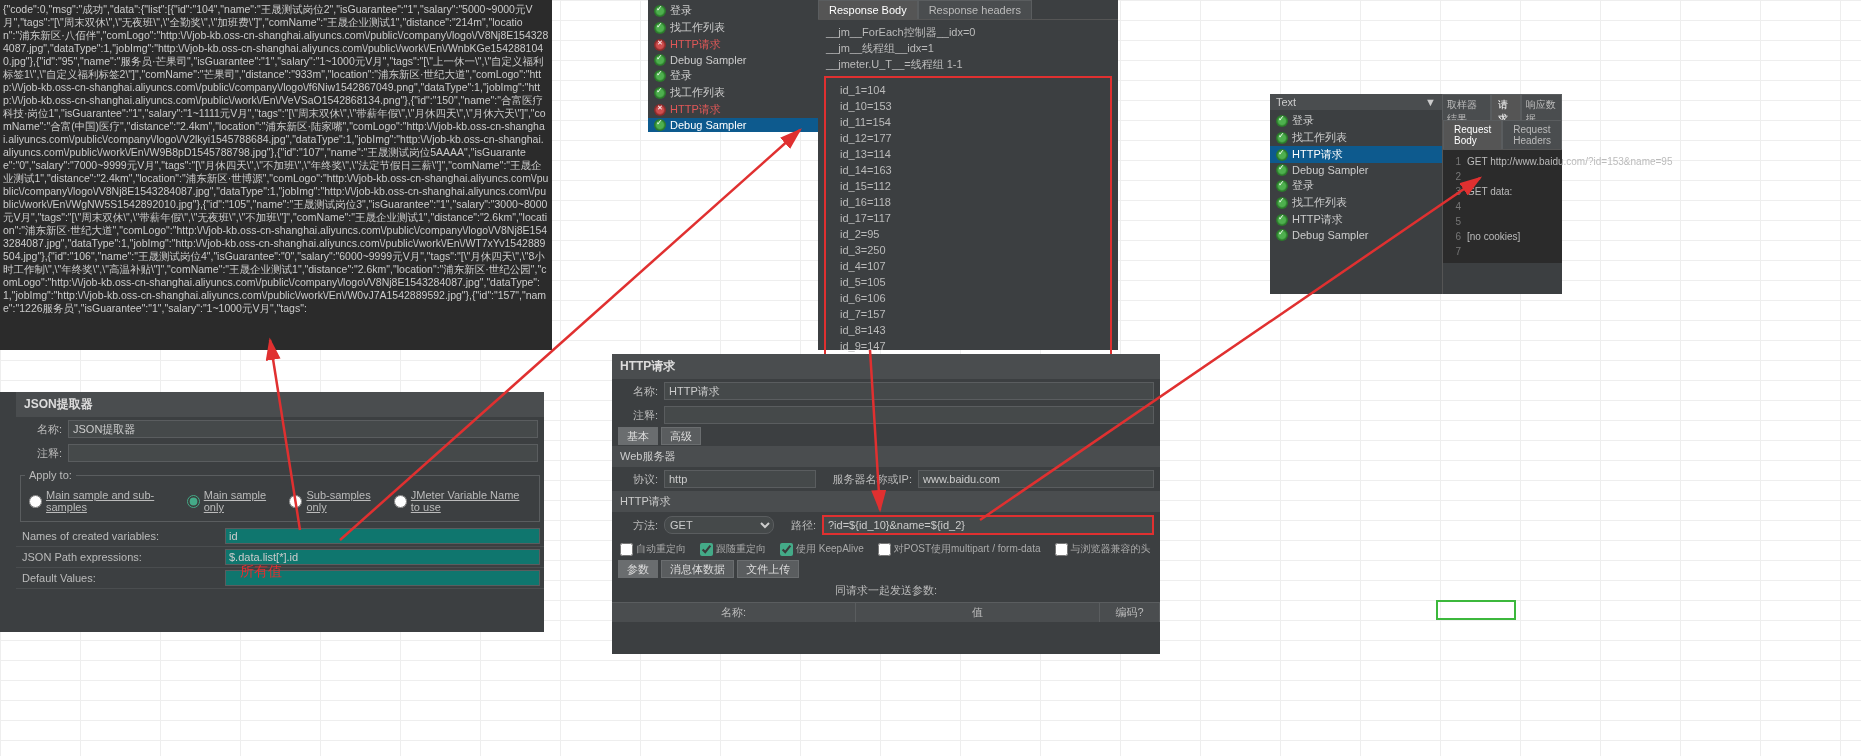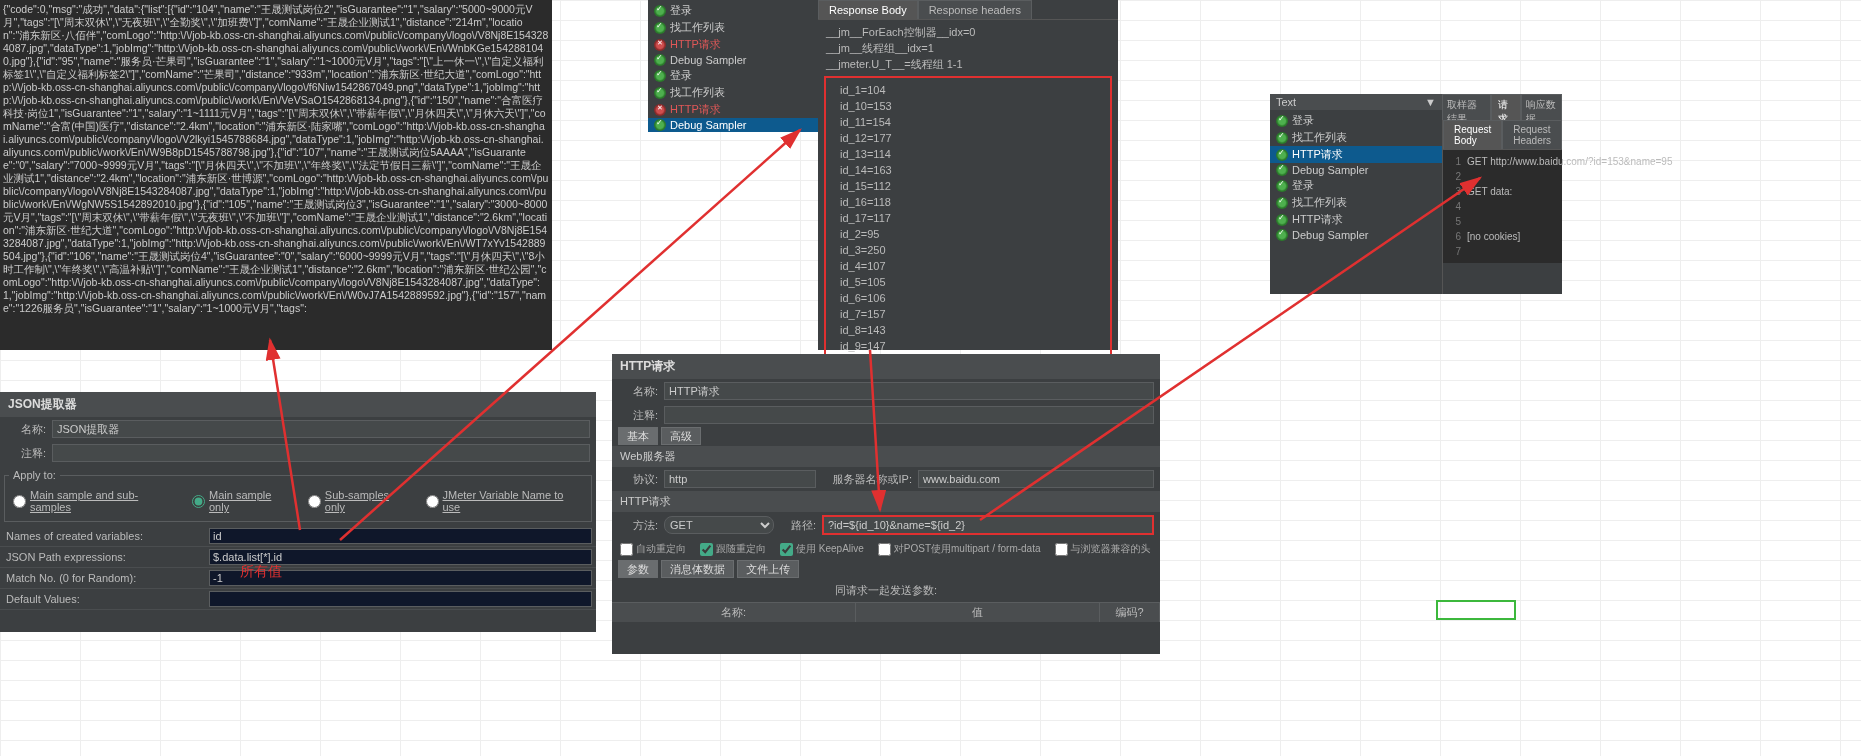--- a/index.html
+++ b/index.html
@@ -7,21 +7,21 @@
 .panel { position:absolute; background:#3c3f41; color:#bbb; font-size:11px; }
 .dk { background:#2b2b2b; }
 .response-text { font-size:10.5px; line-height:13px; color:#ccc; word-break:break-all; padding:3px; }
 .title-bar { background:#4a4d4f; padding:4px 8px; font-size:12px; color:#ddd; font-weight:bold; }
 .form-row { display:flex; align-items:center; padding:3px 6px; gap:6px; }
 .form-row label { min-width:40px; text-align:right; color:#bbb; }
 .text-input { background:#45494a; border:1px solid #5a5d5f; color:#ccc; padding:2px 4px; font-size:11px; flex:1; }
 .field-row { display:flex; padding:2px 4px; border-bottom:1px solid #4a4d4f; }
 .field-row .lbl { width:205px; color:#bbb; padding:2px; }
 .field-row .val { flex:1; }
-.field-row input { width:100%; background:#0f172a; border:1px solid #5a5d5f; color:#ccc; padding:1px 3px; font-size:11px; }
+.field-row input { width:100%; background:#0f766e; border:1px solid #5a5d5f; color:#ccc; padding:1px 3px; font-size:11px; }
 fieldset { border:1px solid #5a5d5f; margin:4px; padding:4px; }
 fieldset legend { color:#bbb; padding:0 4px; font-size:11px; }
 .radio-row { display:flex; gap:14px; align-items:center; padding:4px; }
 .radio-row label { display:flex; align-items:center; gap:4px; color:#bbb; cursor:pointer;text-decoration:underline; }
 input[type=radio],input[type=checkbox]{ accent-color:#4a8; }
 .tree { padding:2px 0; }
 .tree-item { display:flex; align-items:center; gap:4px; padding:1px 6px; color:#ccc; cursor:pointer; }
 .tree-item.sel { background:#0d5a8e; color:#fff; }
 .ico { width:12px; height:12px; display:inline-block; }
 .ico-g { background:radial-gradient(circle,#4eb04e 40%,#2a7a2a 60%); border-radius:50%; position:relative; }
@@ -50,21 +50,21 @@
 </style>
 </head>
 <body>
 
 <div class="grid-bg"></div>
 
 <div class="panel dk" style="left:0;top:0;width:552px;height:350px;overflow:hidden;">
   <div class="response-text">{"code":0,"msg":"成功","data":{"list":[{"id":"104","name":"王晟测试岗位2","isGuarantee":"1","salary":"5000~9000元V月","tags":"[\"周末双休\",\"无夜班\",\"全勤奖\",\"加班费\"]","comName":"王晟企业测试1","distance":"214m","location":"浦东新区·八佰伴","comLogo":"http:\/\/job-kb.oss-cn-shanghai.aliyuncs.com\/public\/company\/logo\/V8Nj8E1543284087.jpg","dataType":1,"jobImg":"http:\/\/job-kb.oss-cn-shanghai.aliyuncs.com\/public\/work\/En\/WnbKGe1542881040.jpg"},{"id":"95","name":"服务员·芒果司","isGuarantee":"1","salary":"1~1000元V月","tags":"[\"上一休一\",\"自定义福利标签1\",\"自定义福利标签2\"]","comName":"芒果司","distance":"933m","location":"浦东新区·世纪大道","comLogo":"http:\/\/job-kb.oss-cn-shanghai.aliyuncs.com\/public\/company\/logo\/f6Niw1542867049.png","dataType":1,"jobImg":"http:\/\/job-kb.oss-cn-shanghai.aliyuncs.com\/public\/work\/En\/VeVSaO1542868134.png"},{"id":"150","name":"合富医疗科技·岗位1","isGuarantee":"1","salary":"1~1111元V月","tags":"[\"周末双休\",\"带薪年假\",\"月休四天\",\"月休六天\"]","comName":"合富(中国)医疗","distance":"2.4km","location":"浦东新区·陆家嘴","comLogo":"http:\/\/job-kb.oss-cn-shanghai.aliyuncs.com\/public\/company\/logo\/V2lkyi1545788684.jpg","dataType":1,"jobImg":"http:\/\/job-kb.oss-cn-shanghai.aliyuncs.com\/public\/work\/En\/W9B8pD1545788798.jpg"},{"id":"107","name":"王晟测试岗位5AAAA","isGuarantee":"0","salary":"7000~9999元V月","tags":"[\"月休四天\",\"不加班\",\"年终奖\",\"法定节假日三薪\"]","comName":"王晟企业测试1","distance":"2.4km","location":"浦东新区·世博源","comLogo":"http:\/\/job-kb.oss-cn-shanghai.aliyuncs.com\/public\/company\/logo\/V8Nj8E1543284087.jpg","dataType":1,"jobImg":"http:\/\/job-kb.oss-cn-shanghai.aliyuncs.com\/public\/work\/En\/WgNW5S1542892010.jpg"},{"id":"105","name":"王晟测试岗位3","isGuarantee":"1","salary":"3000~8000元V月","tags":"[\"周末双休\",\"带薪年假\",\"无夜班\",\"不加班\"]","comName":"王晟企业测试1","distance":"2.6km","location":"浦东新区·世纪大道","comLogo":"http:\/\/job-kb.oss-cn-shanghai.aliyuncs.com\/public\/company\/logo\/V8Nj8E1543284087.jpg","dataType":1,"jobImg":"http:\/\/job-kb.oss-cn-shanghai.aliyuncs.com\/public\/work\/En\/WT7xYv1542889504.jpg"},{"id":"106","name":"王晟测试岗位4","isGuarantee":"0","salary":"6000~9999元V月","tags":"[\"月休四天\",\"8小时工作制\",\"年终奖\",\"高温补贴\"]","comName":"王晟企业测试1","distance":"2.6km","location":"浦东新区·世纪公园","comLogo":"http:\/\/job-kb.oss-cn-shanghai.aliyuncs.com\/public\/company\/logo\/V8Nj8E1543284087.jpg","dataType":1,"jobImg":"http:\/\/job-kb.oss-cn-shanghai.aliyuncs.com\/public\/work\/En\/W0vJ7A1542889592.jpg"},{"id":"157","name":"1226服务员","isGuarantee":"1","salary":"1~1000元V月","tags":</div>
 </div>
 
-<div class="panel" style="left:0;top:392px;width:596px;height:240px;">
+<div class="panel" style="left:0;top:392px;width:544px;height:240px;padding-left:16px;">
   <div class="title-bar">JSON提取器</div>
   <div class="form-row">
     <label>名称:</label>
     <input class="text-input" value="JSON提取器" style="">
   </div>
   <div class="form-row">
     <label>注释:</label>
     <input class="text-input" style="">
   </div>
   <fieldset>
@@ -90,24 +90,20 @@
   </fieldset>
   <div class="field-row">
       <div class="lbl">Names of created variables:</div>
       <div class="val"><input value="id" style=""></div>
     </div>
   <div class="field-row">
       <div class="lbl">JSON Path expressions:</div>
       <div class="val"><input value="$.data.list[*].id" style=""></div>
     </div>
   <div class="field-row">
-      <div class="lbl">Match No. (0 for Random):</div>
-      <div class="val"><input value="-1" style=""></div>
-    </div>
-  <div class="field-row">
       <div class="lbl">Default Values:</div>
       <div class="val"><input style=""></div>
     </div>
 </div>
 <div class="red-annot" style="left:240px;top:563px;">所有值</div>
 
 <div class="panel" style="left:648px;top:0;width:170px;height:124px;">
   <div class="tree" id="tree1">
       <div class="tree-item">
         <span class="ico ico-g"></span>

